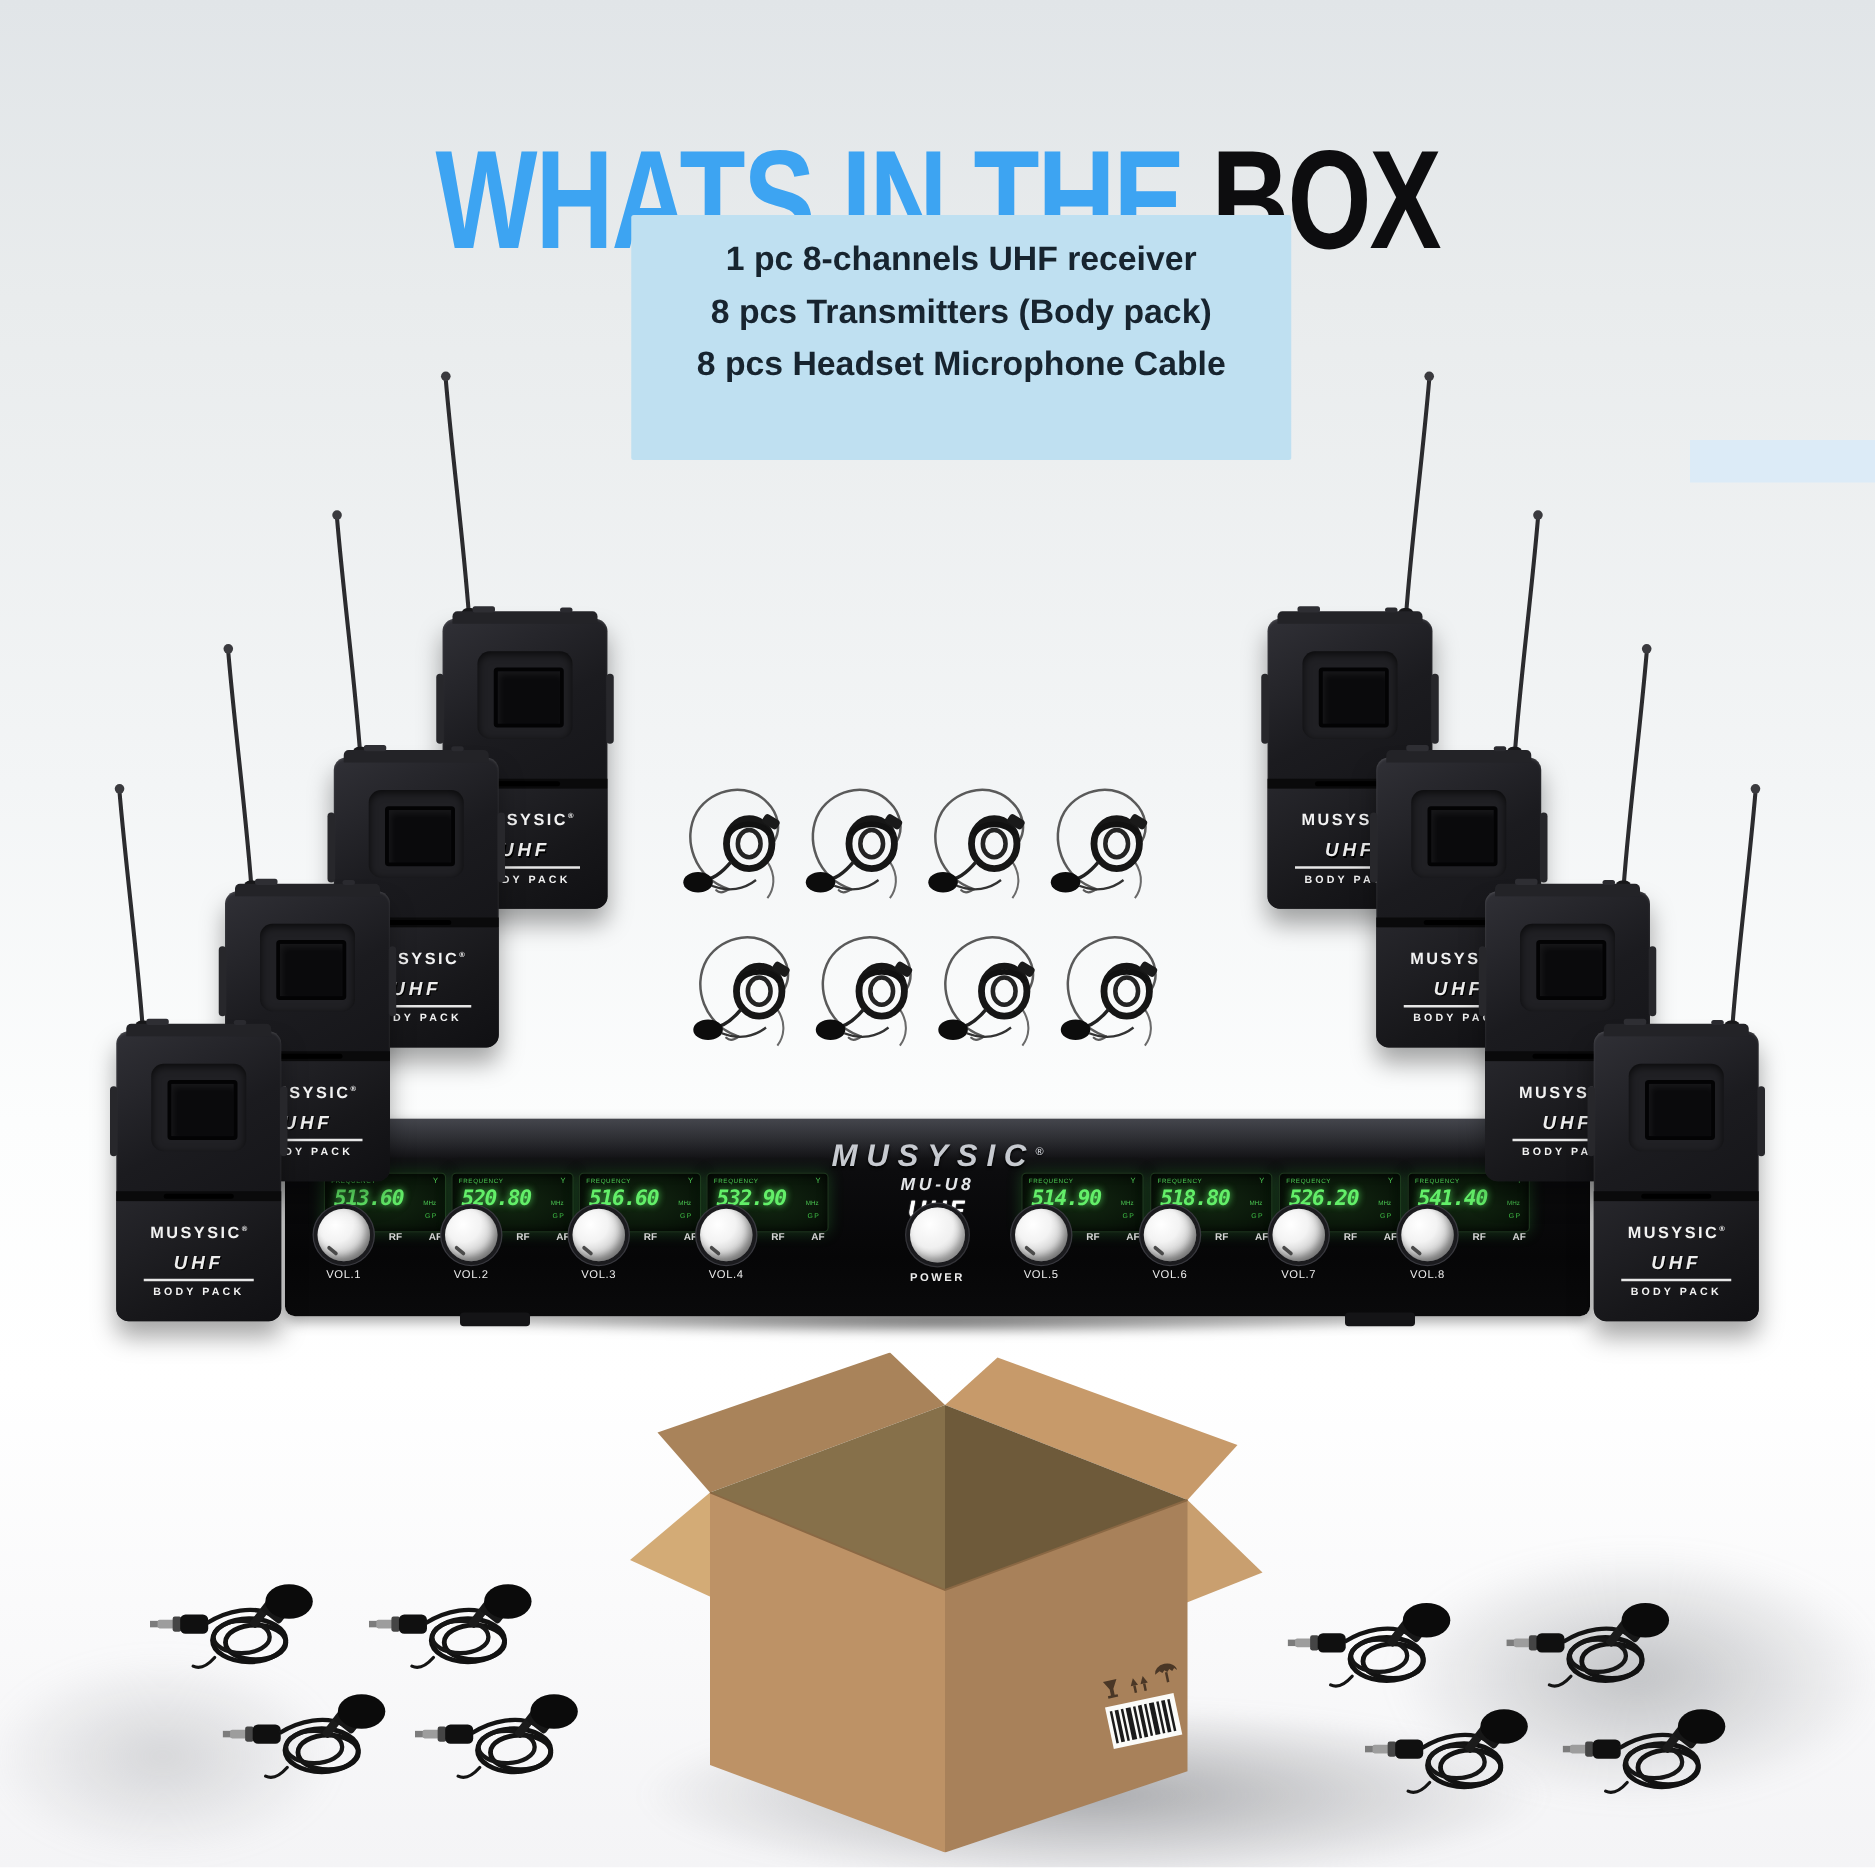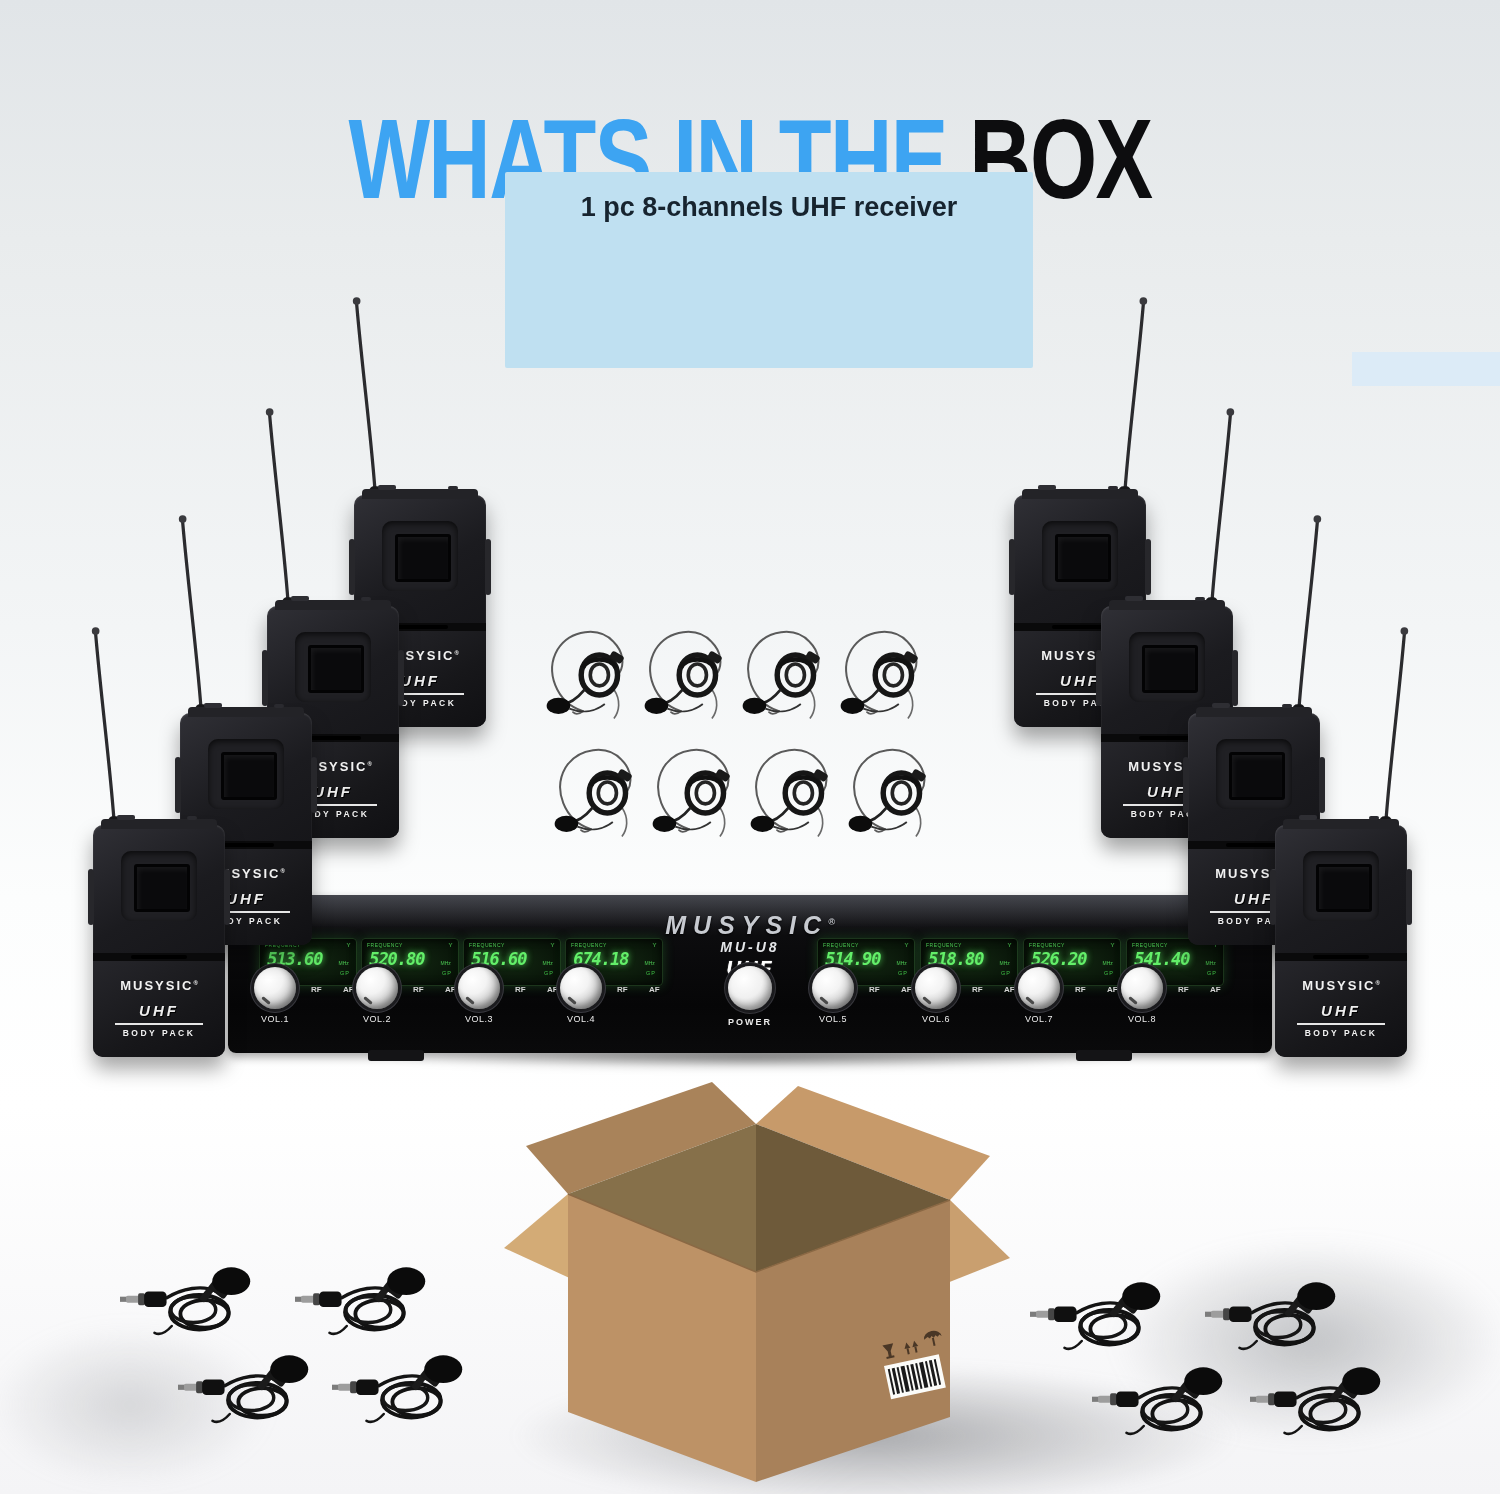--- a/index.html
+++ b/index.html
@@ -137,20 +137,22 @@
   <div class="blue-strip"></div>
   <div class="shade shade-left"></div>
   <div class="shade box-shadow2"></div>
   <div class="shade box-shadow"></div>
   <div class="shade rx-shadow"></div>
 
   <h1 class="title"><span class="t-blue">WHATS IN THE</span><span class="t-black">&nbsp;<span>BOX</span></span></h1>
 
   <div class="info-box">
     <div class="info-line">1 pc 8-channels UHF receiver</div>
+    <div class="info-line">8 pcs Transmitters (Body pack)</div>
+    <div class="info-line">8 pcs Headset Microphone Cable</div>
   </div>
 
   <div class="receiver">
     <div class="rx-brand"><span>MUSYSIC</span><span class="reg">®</span></div>
     <div class="rx-model">MU-U8</div>
     <div class="rx-uhf">UHF</div>
     <div class="rx-power"></div>
     <div class="rx-power-label">POWER</div>
     <div class="rx-foot l"></div>
     <div class="rx-foot r"></div>
@@ -215,21 +217,21 @@
     <span class="rfaf rf">RF</span>
     <span class="rfaf af">AF</span>
   </div>
         <div class="channel" style="left: 337px;">
     <div class="lcd">
       <div class="lcd-row1">
         <span>FREQUENCY</span>
         <span class="lcd-ant"></span>
       </div>
       <div class="lcd-row2">
-        <span class="lcd-freq">674.18</span>
+        <span class="lcd-freq">532.90</span>
         <span class="lcd-mhz">MHz</span>
       </div>
       <div class="lcd-row3">
         <span>CH</span>
         <span>GP</span>
       </div>
     </div>
     <div class="knob"></div>
     <div class="vol">VOL.4</div>
     <span class="rfaf rf">RF</span>

